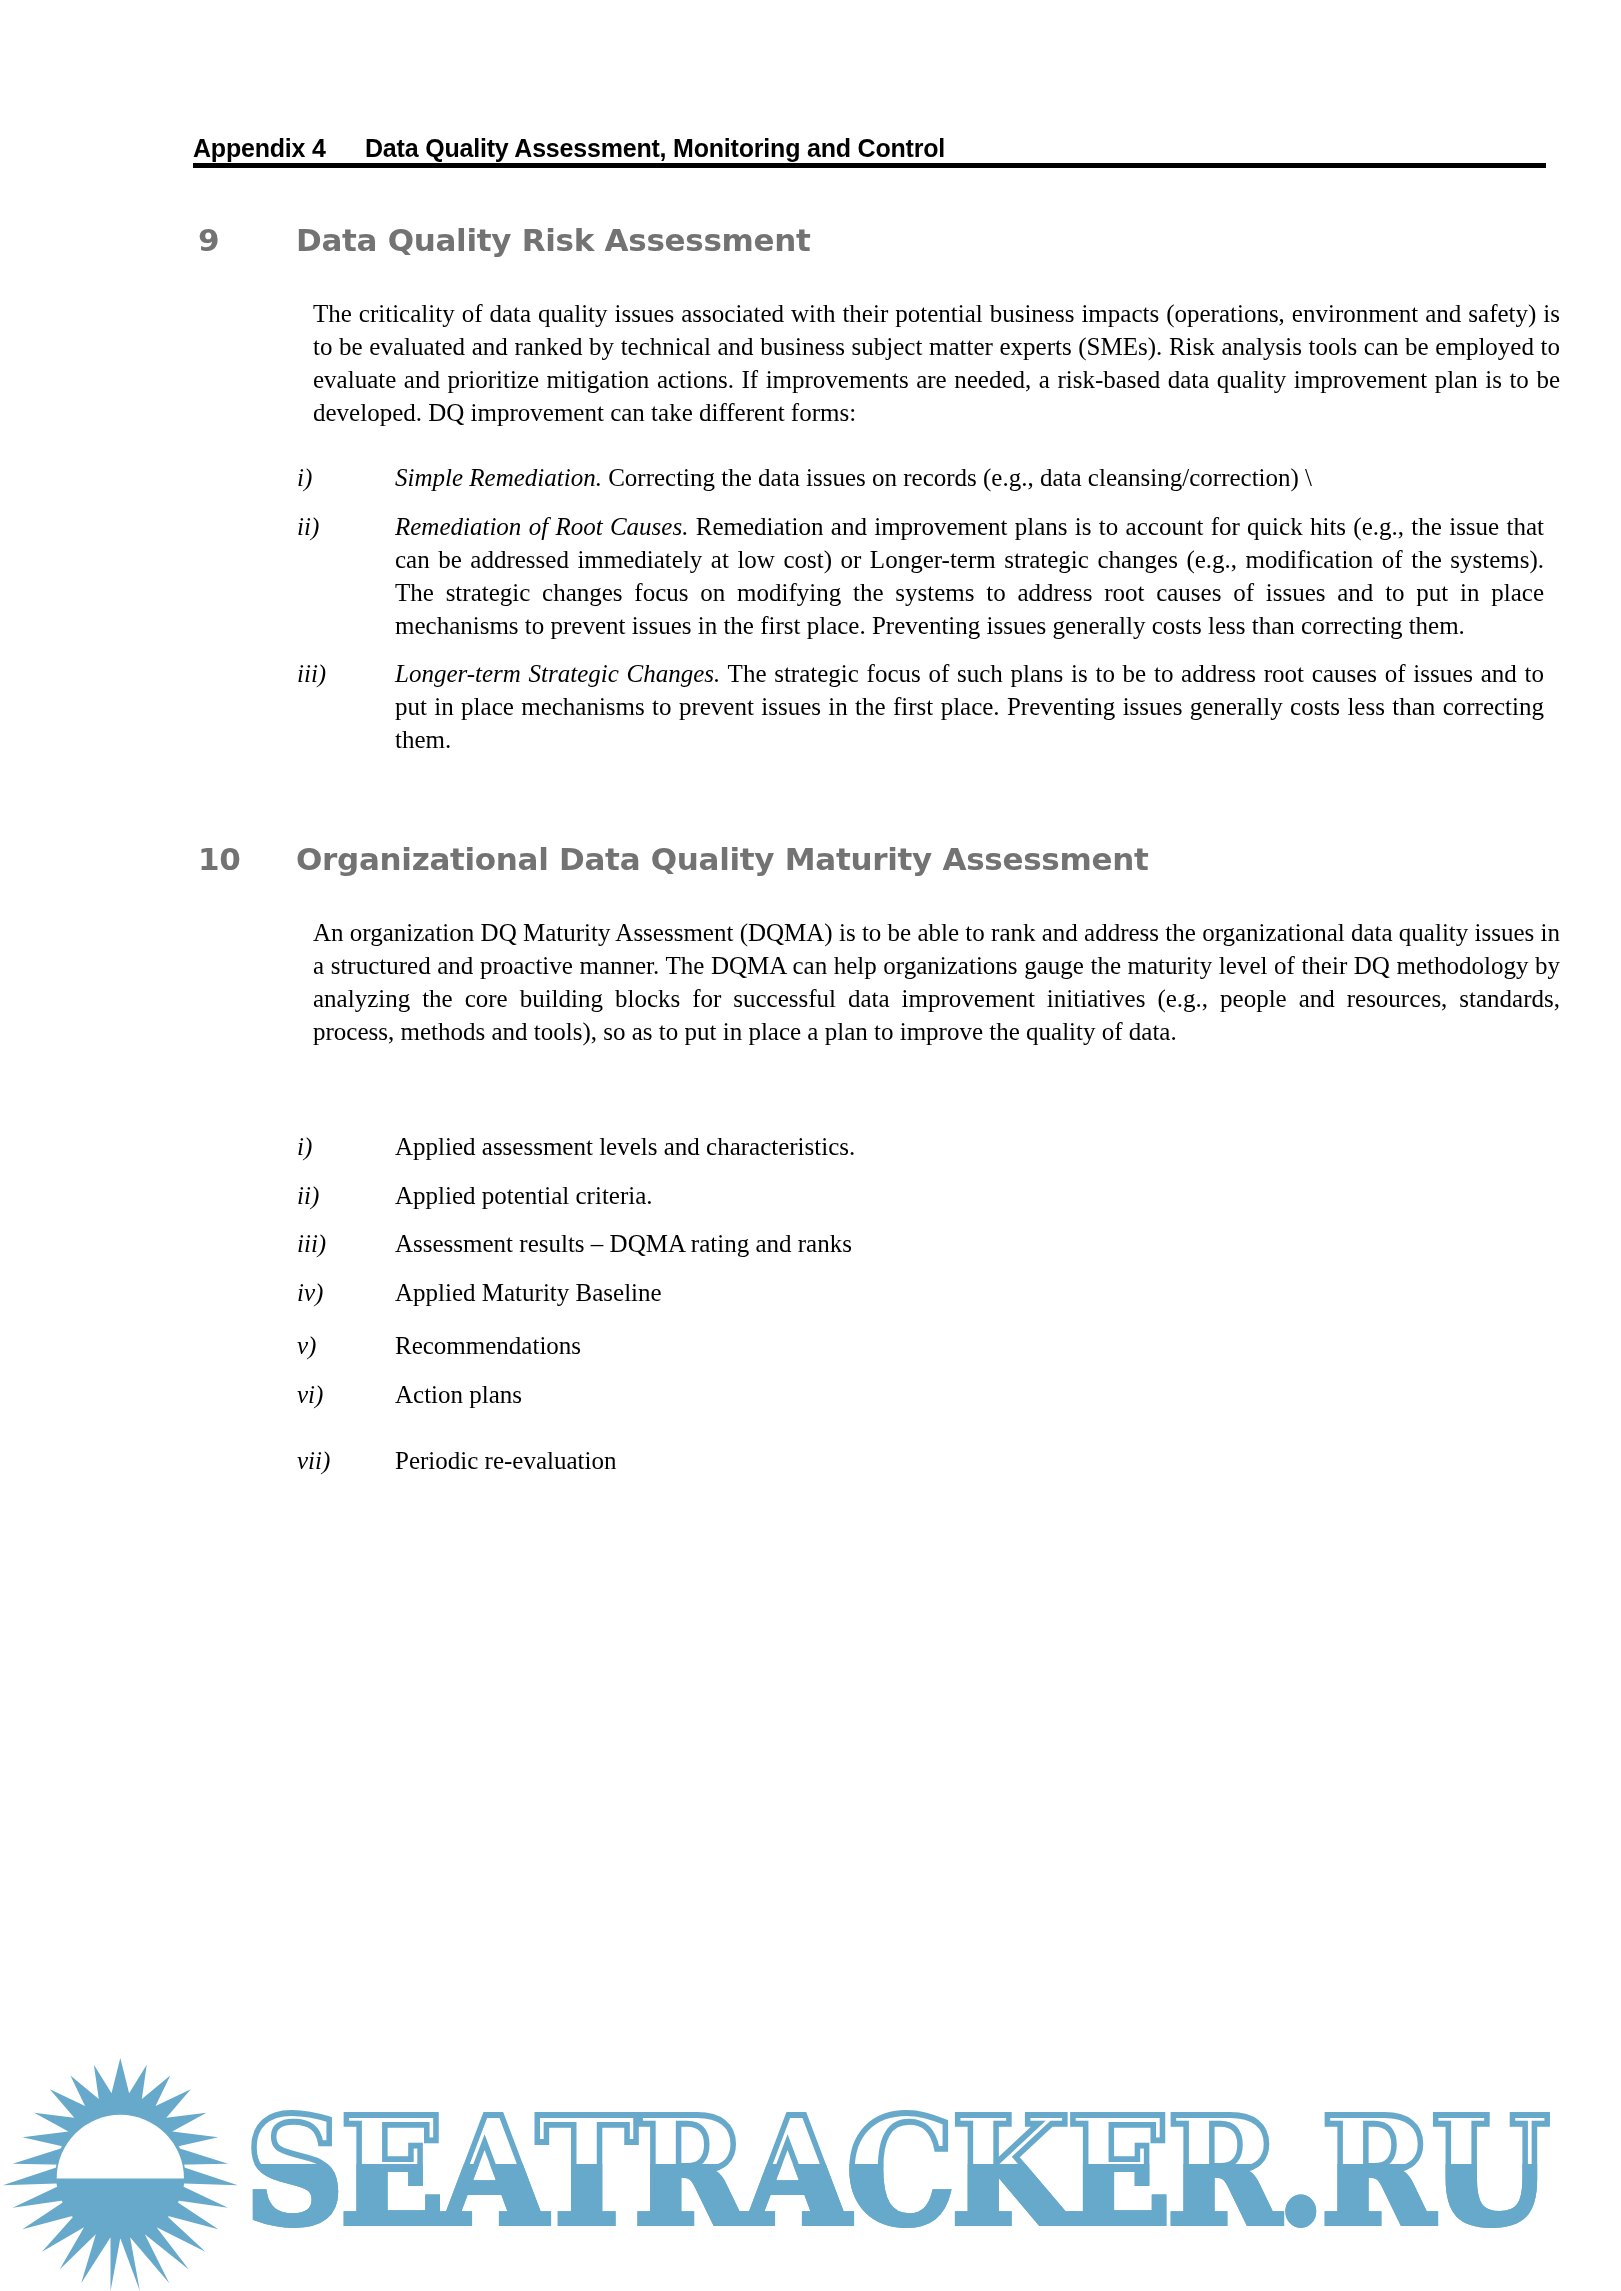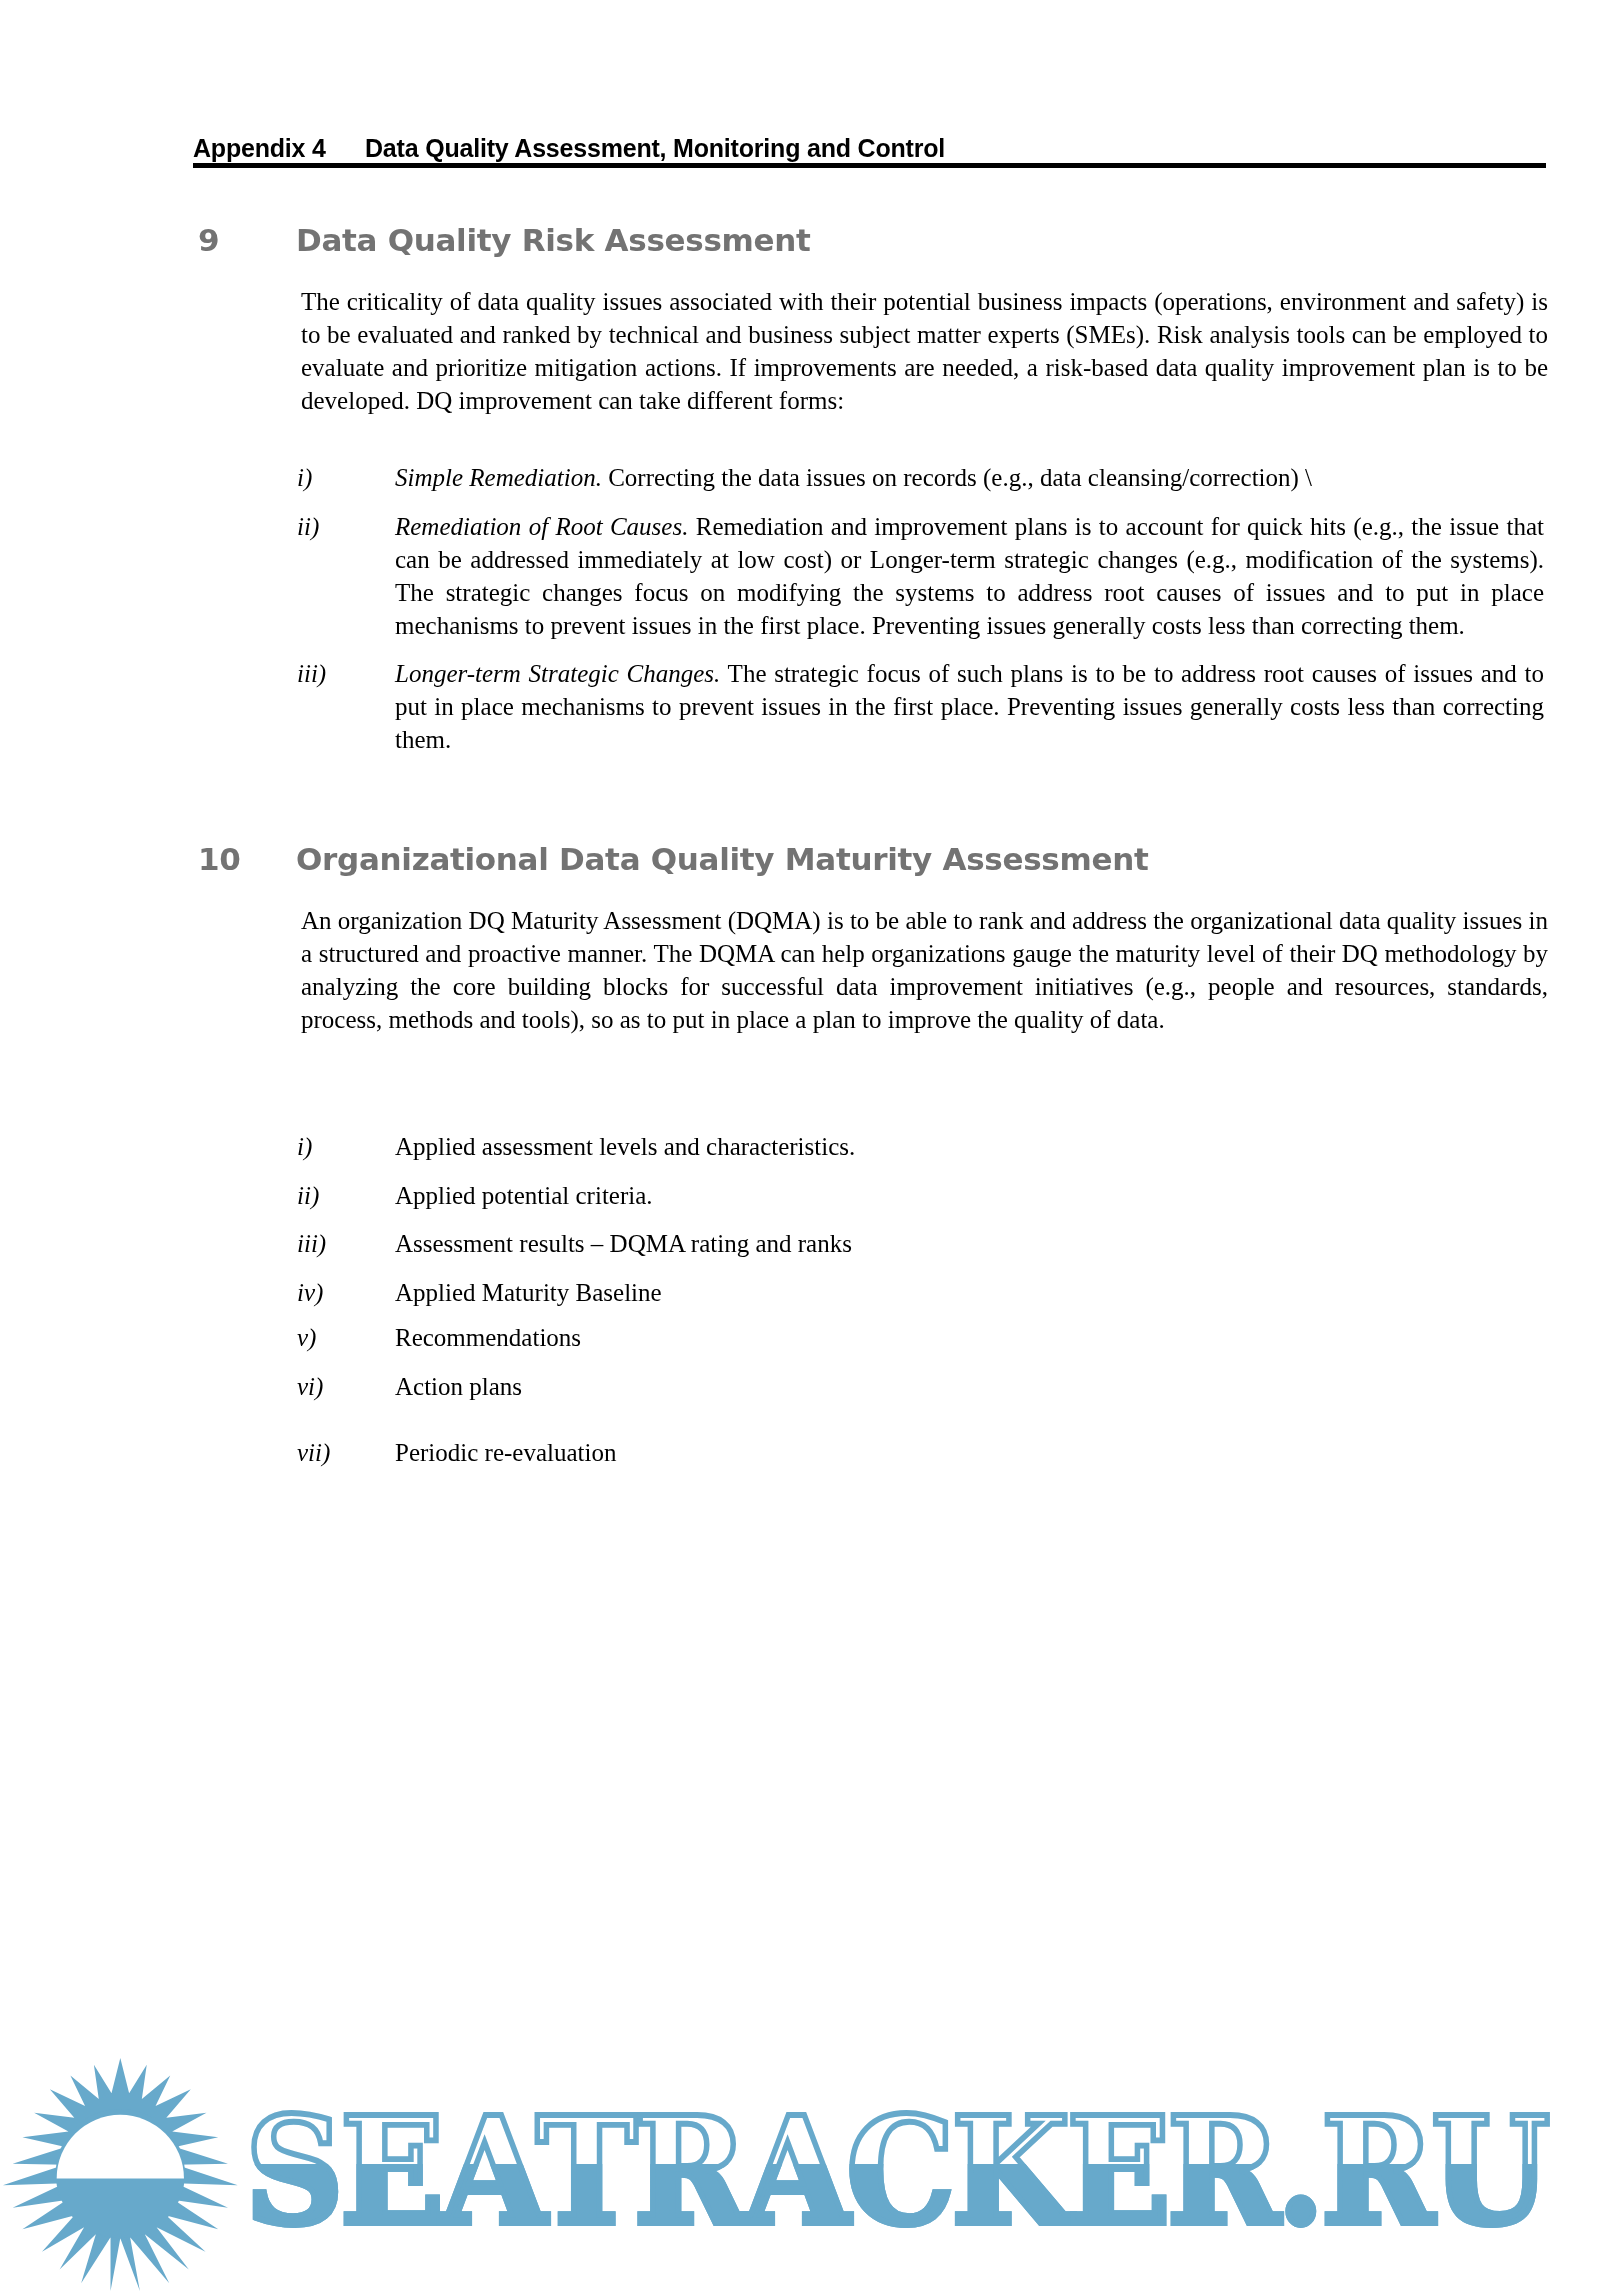--- a/index.html
+++ b/index.html
@@ -17,21 +17,21 @@
   .sec-title {
     position: absolute; left: 198px;
     font-family: "DejaVu Sans", sans-serif; font-weight: bold; font-size: 31px; color: #737373;
     white-space: nowrap; letter-spacing: -0.3px;
   }
   .sec-title .num { display: inline-block; width: 98px; }
 
   .body-text {
     position: absolute; left: 297px; width: 1247px;
     font-family: "Liberation Serif", serif; font-size: 25px; line-height: 33px;
-    color: #000; text-align: justify; margin: 4px;
+    color: #000; text-align: justify; margin: 16px;
   }
   .list { position: absolute; left: 297px; width: 1247px; margin: 0; padding: 0; list-style: none;
     font-family: "Liberation Serif", serif; font-size: 25px; line-height: 33px; color: #000; }
   .list li { position: relative; padding-left: 98px; text-align: justify; }
   .list .marker { position: absolute; left: 0; top: 0; font-style: italic; }
   .list .lead { font-style: italic; }
 
   .footer {
     position: absolute; left: 196px; top: 2159px; width: 1345px;
     font-family: "Liberation Sans", sans-serif; font-size: 21.6px; color: #000; white-space: nowrap;
@@ -85,21 +85,21 @@
 
   <div class="sec-title" style="top:841px;">
     <span class="num">10</span><span>Organizational Data Quality Maturity Assessment</span>
   </div>
   <p class="body-text" style="top:900px;">An organization DQ Maturity Assessment (DQMA) is to be able to rank and address the organizational data quality issues in a structured and proactive manner. The DQMA can help organizations gauge the maturity level of their DQ methodology by analyzing the core building blocks for successful data improvement initiatives (e.g., people and resources, standards, process, methods and tools), so as to put in place a plan to improve the quality of data.</p>
 
   <ul class="list" style="top:1130px;">
     <li style="margin-bottom:15.7px;"><span class="marker">i)</span><span>Applied assessment levels and characteristics.</span></li>
     <li style="margin-bottom:15.7px;"><span class="marker">ii)</span><span>Applied potential criteria.</span></li>
     <li style="margin-bottom:15.7px;"><span class="marker">iii)</span><span>Assessment results – DQMA rating and ranks</span></li>
-    <li style="margin-bottom:12px;"><span class="marker">iv)</span><span>Applied Maturity Baseline</span></li>
+    <li style="margin-bottom:20px;"><span class="marker">iv)</span><span>Applied Maturity Baseline</span></li>
     <li style="margin-bottom:15.7px;"><span class="marker">v)</span><span>Recommendations</span></li>
     <li style="margin-bottom:33px;"><span class="marker">vi)</span><span>Action plans</span></li>
     <li><span class="marker">vii)</span><span>Periodic re-evaluation</span></li>
   </ul>
 
   <svg class="watermark" viewBox="0 0 1654 238">
     <g transform="translate(122,118)">
       <polygon fill="#67a9cb" points="
         0,-118 9,-82 27,-111 22,-76 51,-100 36,-69 72,-86 47,-57 88,-62 53,-43 100,-37 56,-27 110,-10 57,-9 120,12 57,10 110,35 55,27 100,57 47,43 87,80 37,55 70,98 25,62 50,112 10,65 20,120 0,66 -10,120 -10,65 -40,112 -25,62 -62,98 -37,55 -80,80 -47,43 -100,57 -55,27 -110,35 -57,10 -120,12 -57,-9 -110,-10 -56,-27 -100,-37 -53,-43 -88,-62 -47,-57 -72,-86 -36,-69 -51,-100 -22,-76 -27,-111 -9,-82"></polygon>
       <circle r="66" fill="#67a9cb"></circle>

